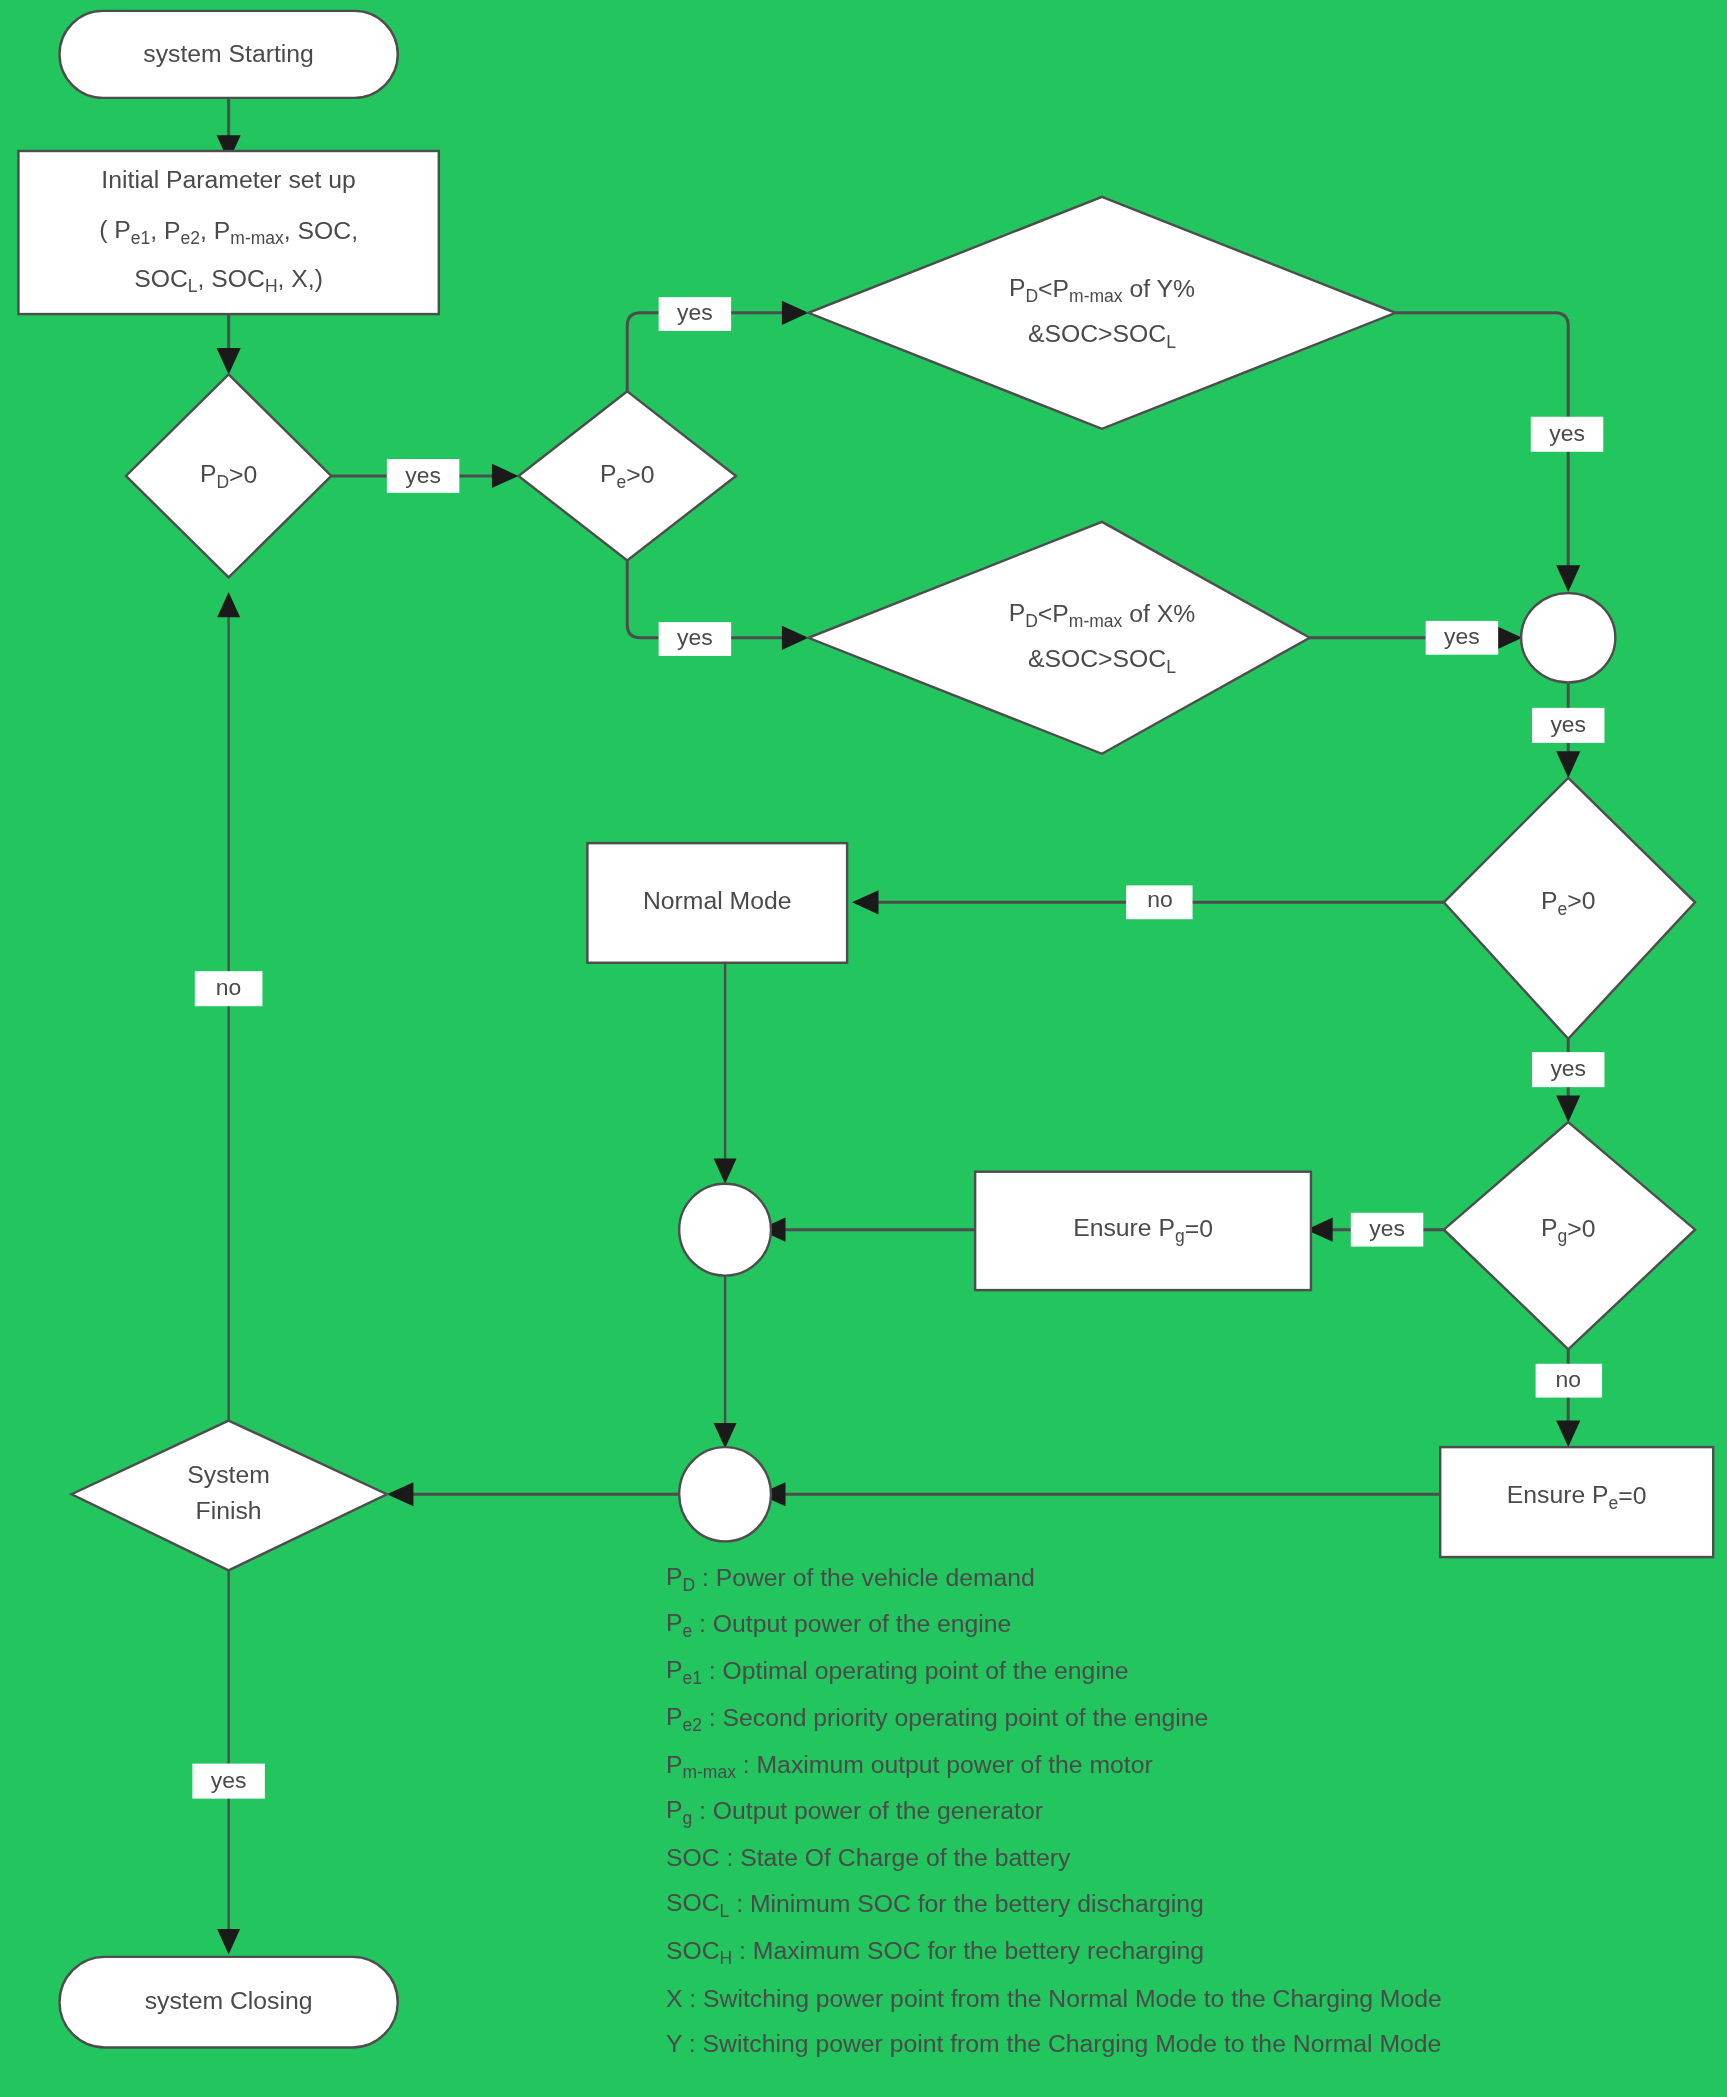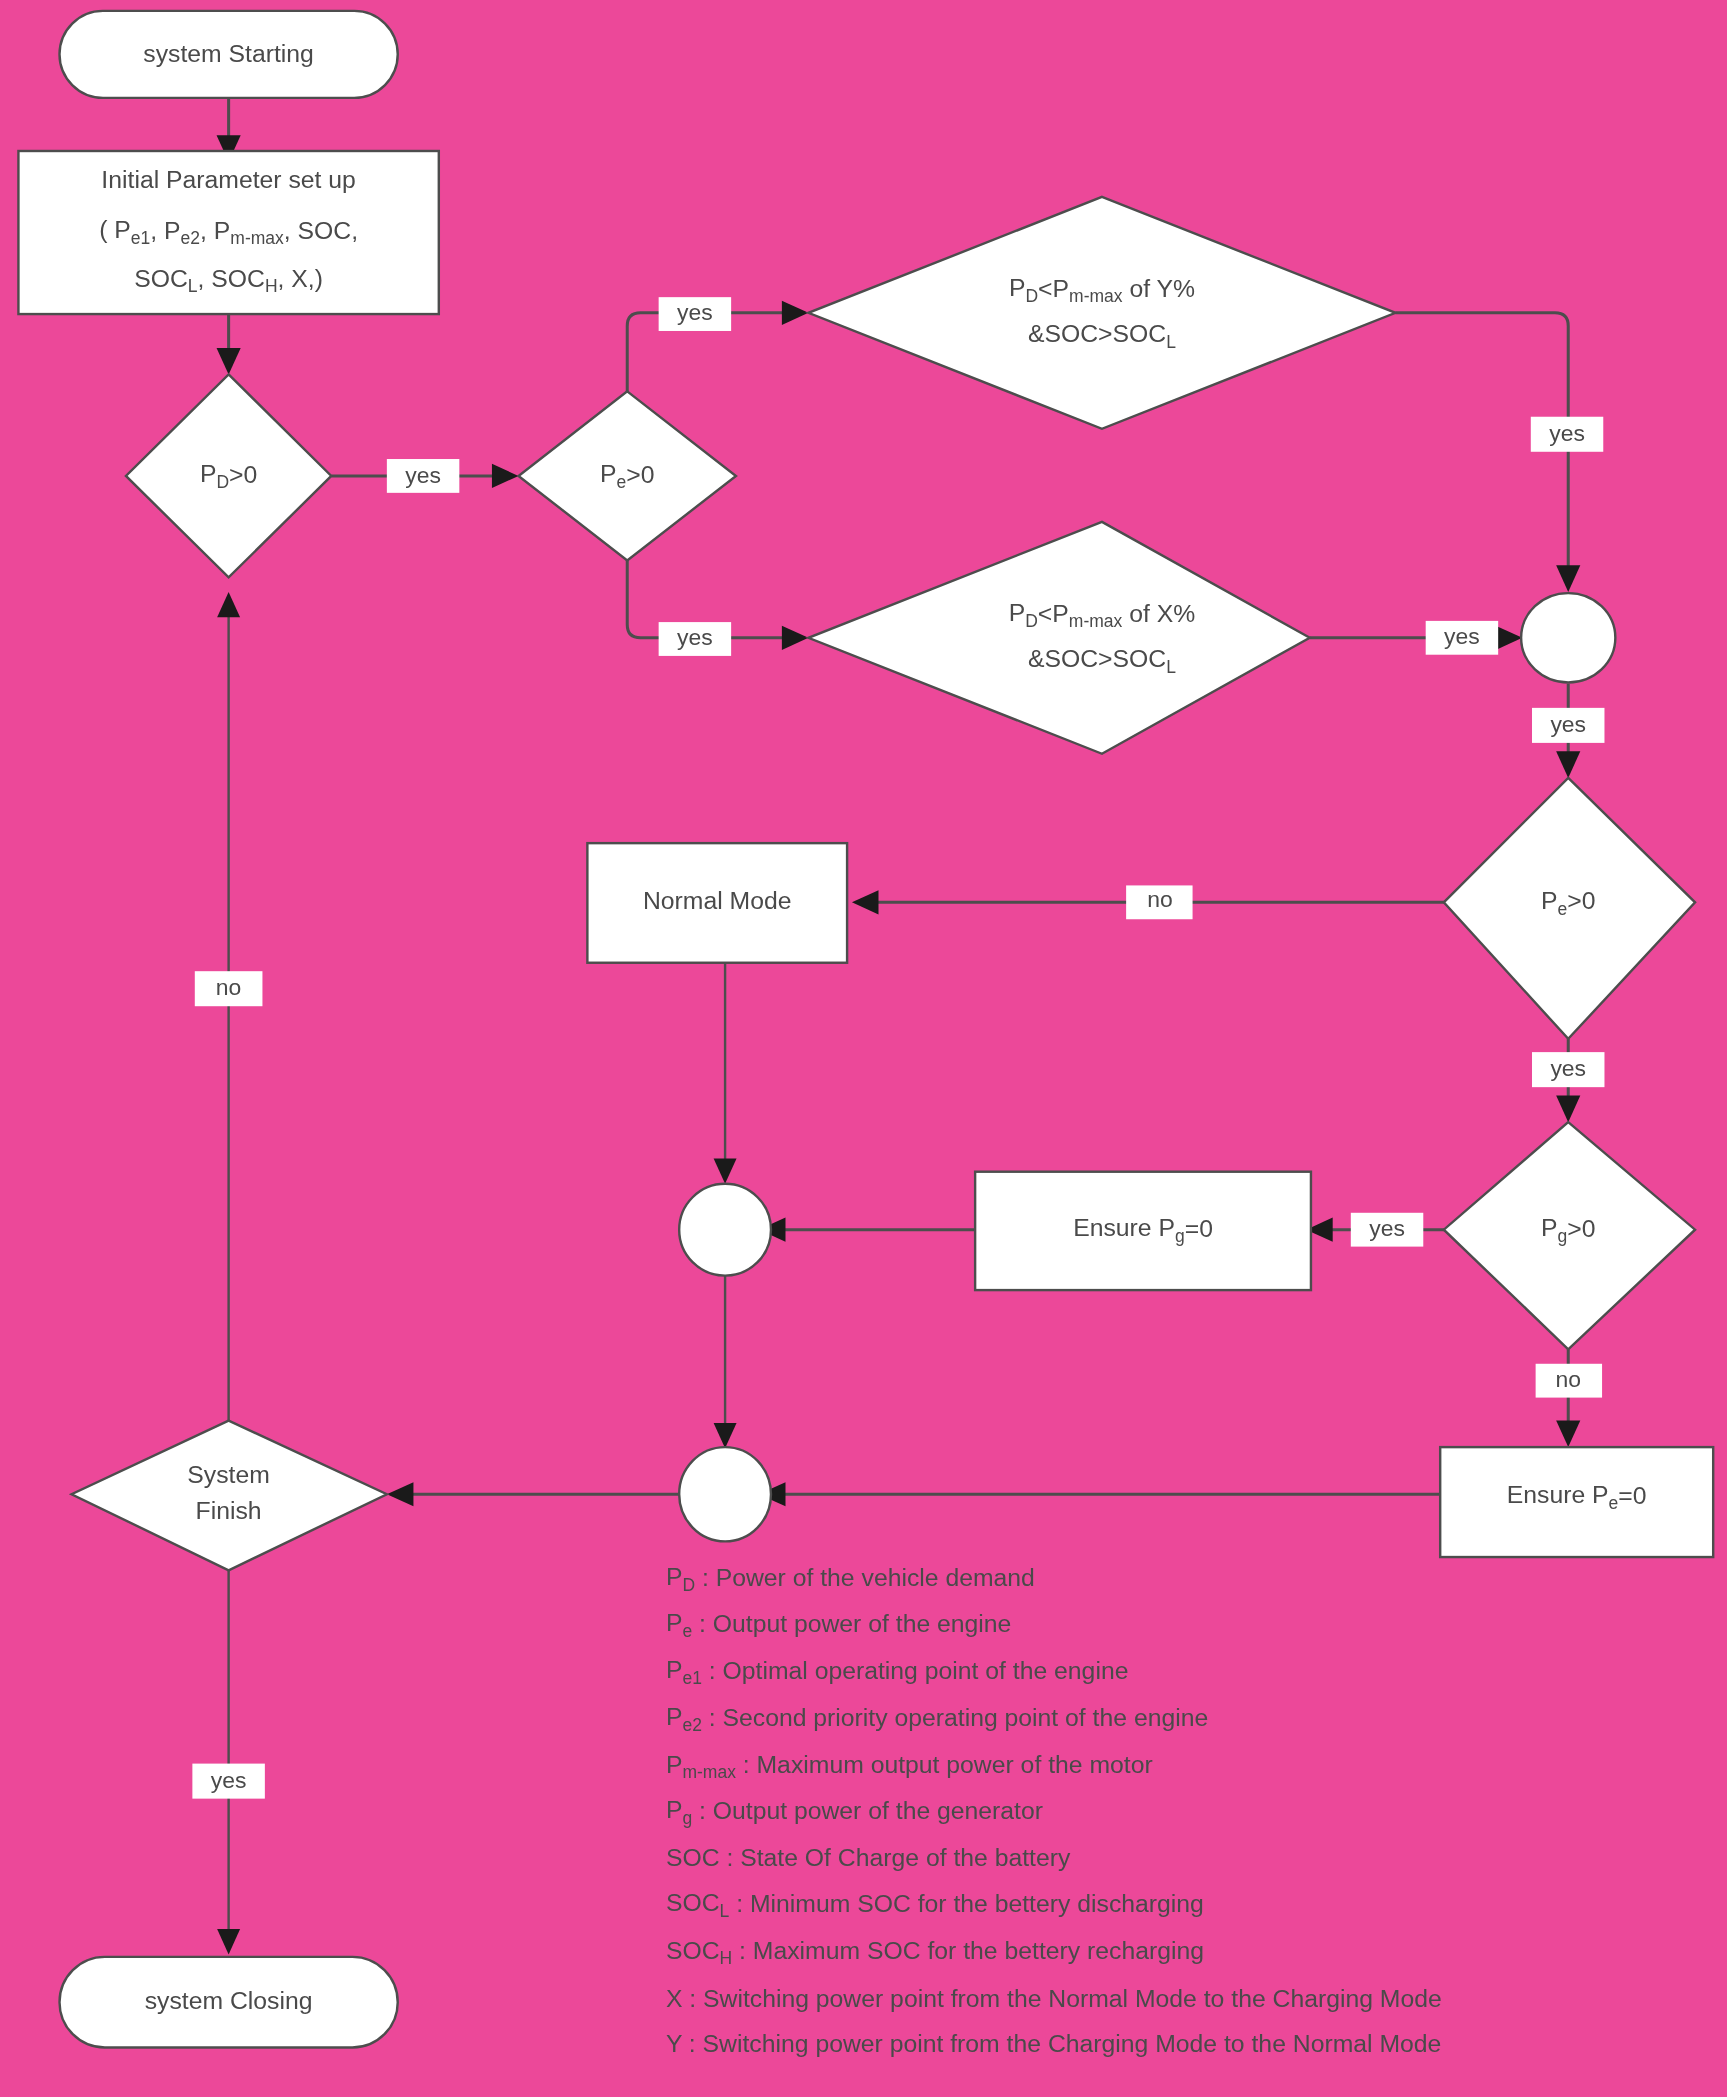--- a/index.html
+++ b/index.html
@@ -8,21 +8,21 @@
     background: #ffffff;
   }
   body {
     font-family: "Liberation Sans", sans-serif;
     color: #3a3a3a;
   }
   #stage {
     position: relative;
     width: 1728px;
     height: 2097px;
-    background: #ec4899;
+    background: #22c55e;
     overflow: hidden;
   }
   svg#flow {
     position: absolute;
     left: 0;
     top: 0;
     width: 1728px;
     height: 2097px;
     display: block;
   }

